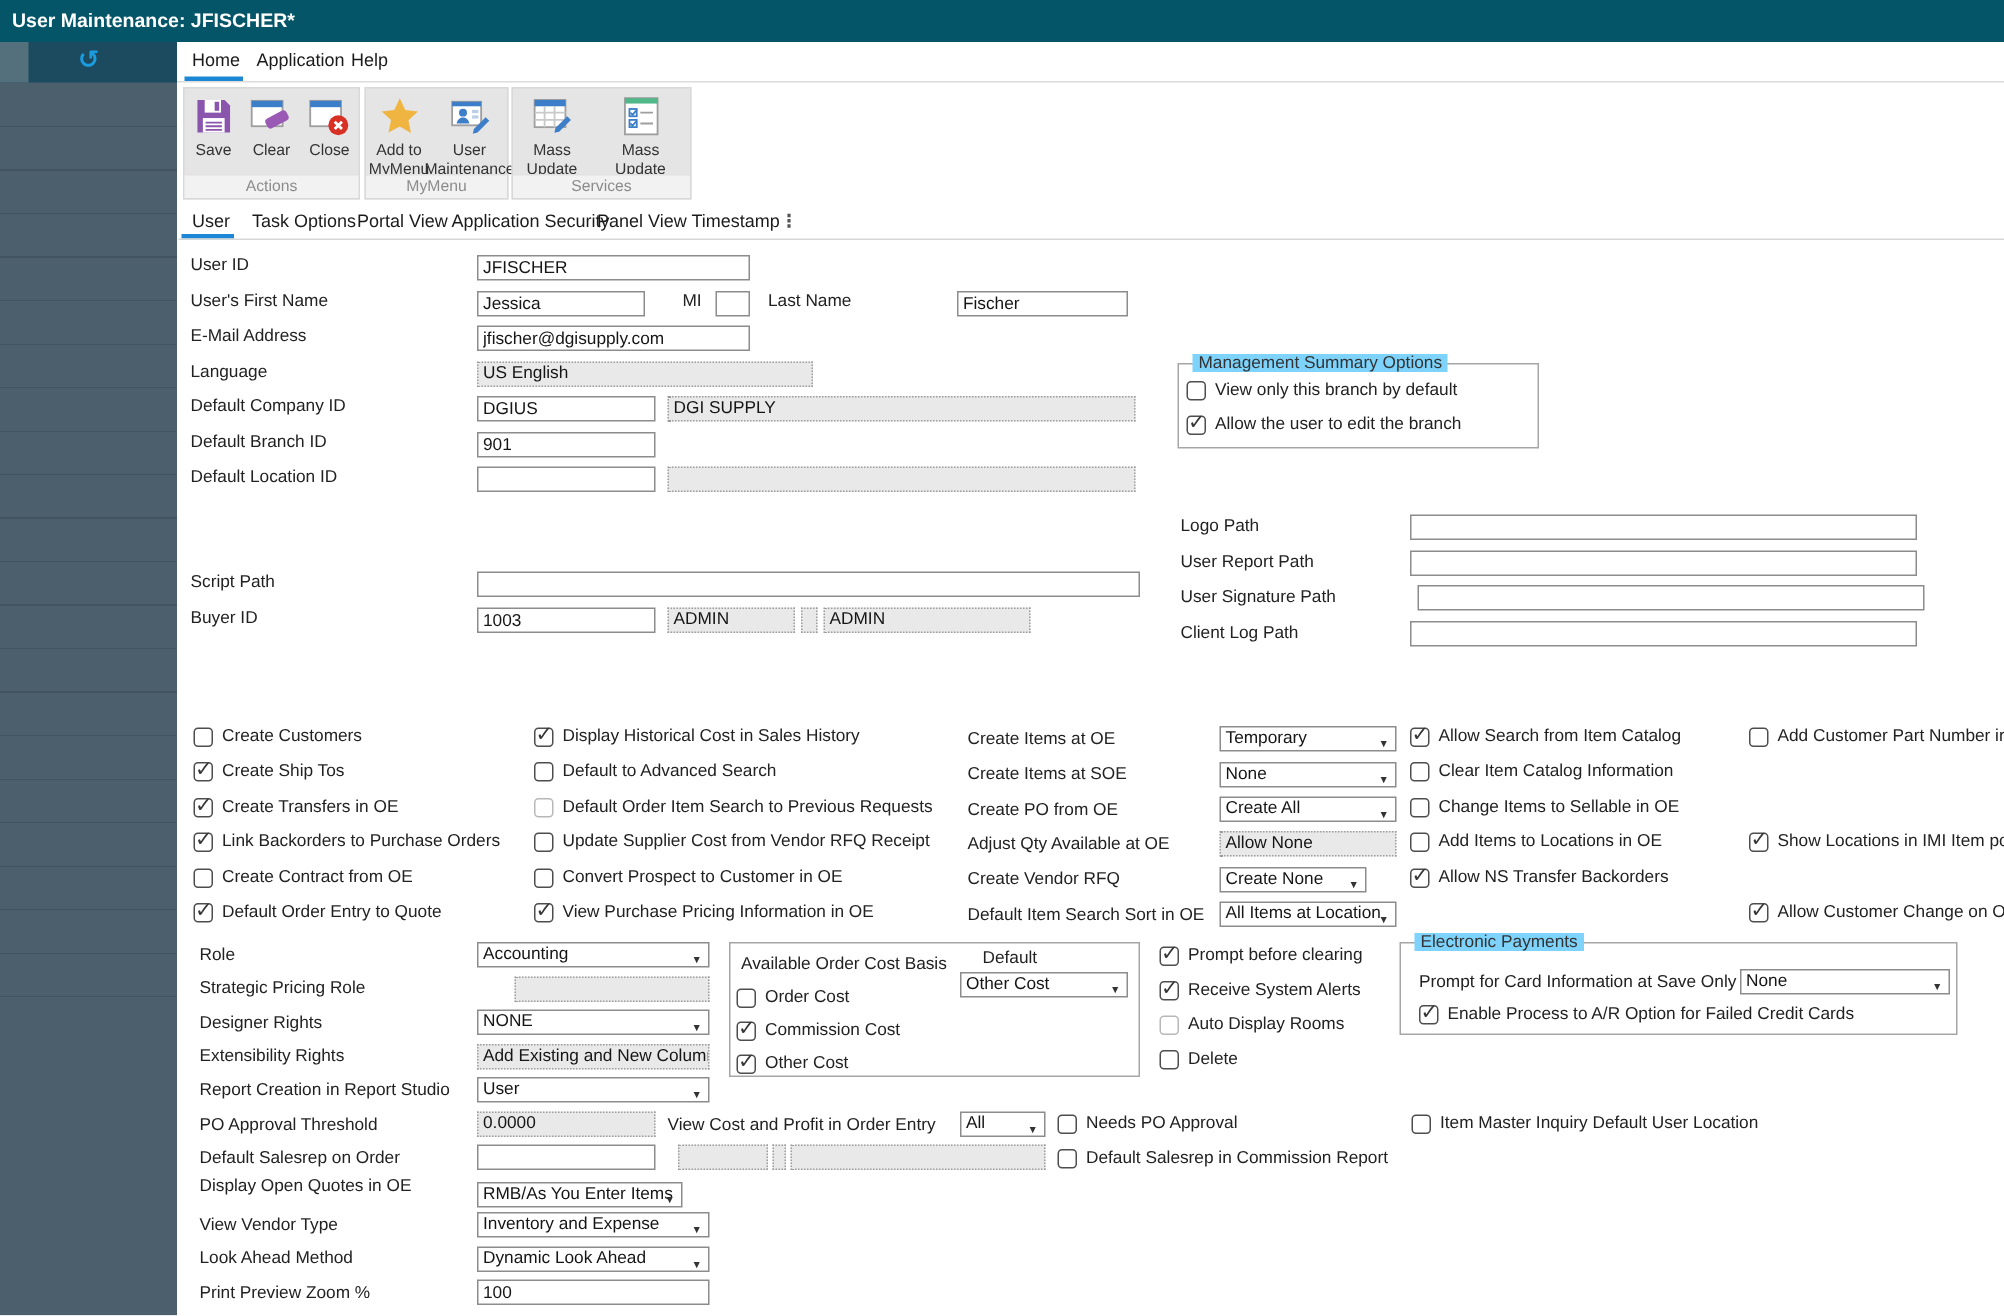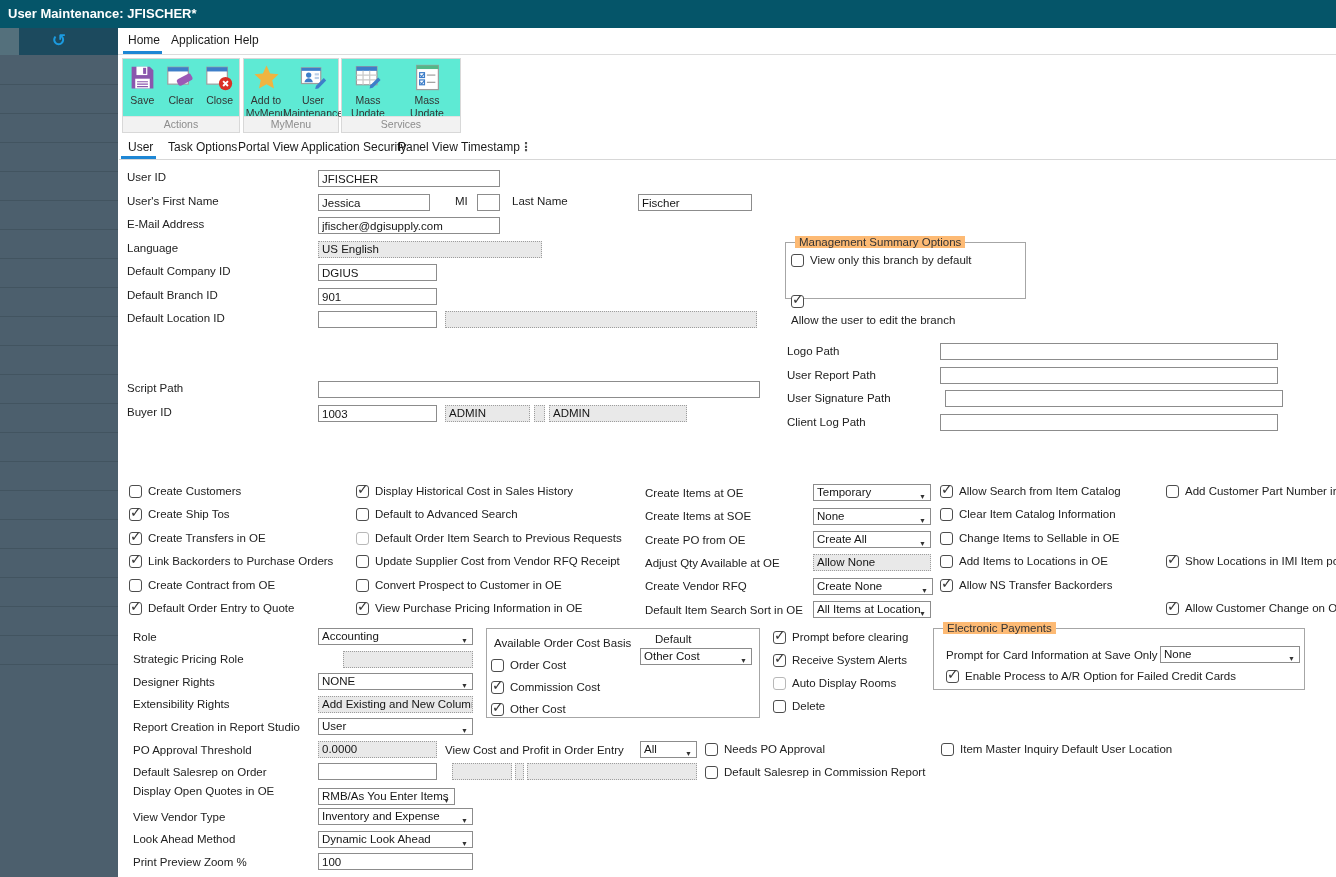--- a/index.html
+++ b/index.html
@@ -12,21 +12,21 @@
   .sidebar{position:absolute;left:0;top:28px;width:118px;height:849px;background:#4c5f6d;}
   .sidebar .topstrip{position:absolute;left:0;top:0;width:118px;height:27px;background:#1c4a5e;}
   .sidebar .topsq{position:absolute;left:0;top:0;width:19px;height:27px;background:#54707c;}
   .sidebar .refresh{position:absolute;left:52px;top:2px;font-size:17px;font-weight:bold;color:#1b9be0;}
   .sidebar .rows{position:absolute;left:0;top:28px;width:118px;height:620px;
      background:repeating-linear-gradient(to bottom,transparent 0 28px,#425460 28px 29px);}
   
   .rtab{position:absolute;top:33px;font-size:12px;color:#1b1b1b;}
   .rtab-underline{position:absolute;height:3px;background:#1e87d5;}
   .ribbon-hairline{position:absolute;left:118px;top:54px;width:1218px;height:1px;background:#dcdcdc;}
-  .rgroup{position:absolute;top:58px;height:75px;border:1px solid #d8d8d8;background:#5eead4;box-sizing:border-box;}
+  .rgroup{position:absolute;top:58px;height:75px;border:1px solid #d8d8d8;background:#e5e5e5;box-sizing:border-box;}
   .rgroup .rfoot{position:absolute;left:0;right:0;bottom:0;height:15px;background:#f2f2f2;border-top:1px solid #e2e2e2;
      text-align:center;font-size:10.5px;color:#8c8c8c;line-height:15px;}
   .rbody{position:absolute;left:0;right:0;top:2px;bottom:16px;display:flex;justify-content:space-around;align-items:flex-start;}
   .rbtn{display:flex;flex-direction:column;align-items:center;text-align:center;font-size:10.5px;color:#333;line-height:1.2;cursor:pointer;padding-top:2px;}
   .rbtn svg{width:29px;height:29px;margin-bottom:2px;}
   
   .ptab{position:absolute;top:140px;font-size:12px;color:#1b1b1b;}
   .ptab-underline{position:absolute;top:156px;height:3px;background:#1e87d5;}
   .ptab-hairline{position:absolute;left:119px;top:159px;width:1217px;height:1px;background:#d7d7d7;}
   
@@ -35,21 +35,21 @@
   .inp{position:absolute;height:17px;box-sizing:border-box;border:1px solid #8c8c8c;background:#fff;
        font-family:inherit;font-size:11.5px;color:#151515;padding:0 3px;line-height:15px;white-space:nowrap;overflow:hidden;}
   .ro{background:#e9e9e9;border:1px dotted #9d9d9d;}
   .dd{padding-right:15px;cursor:pointer;}
   .dd::after{content:"▼";position:absolute;right:4px;top:4px;font-size:7px;color:#333;}
   .cb{position:absolute;display:flex;align-items:flex-start;gap:6px;font-size:11.5px;color:#222;white-space:nowrap;cursor:pointer;}
   .cb .bx{width:11px;height:11px;border:1.5px solid #4d4d4d;border-radius:3px;background:#fff;position:relative;flex:none;margin-top:0px;}
   .cb .bx[data-checked="true"]::after{content:"✓";position:absolute;left:0px;top:-5px;font-size:14px;font-weight:bold;color:#363636;}
   .cb.dis .bx{border-color:#b8b8b8;}
   .grp{position:absolute;border:1px solid #a6a6a6;background:#fff;box-sizing:border-box;}
-  .grp-legend{position:absolute;background:#fdba74;padding:0 4px;font-size:11.5px;color:#333;white-space:nowrap;}
+  .grp-legend{position:absolute;background:#7dd3fc;padding:0 4px;font-size:11.5px;color:#333;white-space:nowrap;}
   .boxplain{position:absolute;border:1px solid #a6a6a6;box-sizing:border-box;}
 </style>
 </head>
 <body>
 
 <div id="app">
 
   <div class="titlebar">
     <span class="t">User Maintenance: JFISCHER*</span>
   </div>
@@ -173,20 +173,21 @@
   <input class="inp" style="left: 638px; top: 194px; width: 114px;" value="Fischer">
 
   <span class="lbl lbl-u" style="left:127px;top:218px;">E-Mail Address</span>
   <input class="inp" style="left: 318px; top: 217px; width: 182px;" value="jfischer@dgisupply.com">
 
   <span class="lbl" style="left:127px;top:242px;">Language</span>
   <span class="inp ro" style="left:318px;top:241px;width:224px;">US English</span>
 
   <span class="lbl lbl-u" style="left:127px;top:265px;">Default Company ID</span>
   <input class="inp" style="left: 318px; top: 264px; width: 119px;" value="DGIUS">
+  <span class="inp ro" style="left:445px;top:264px;width:312px;">DGI SUPPLY</span>
 
   <span class="lbl lbl-u" style="left:127px;top:289px;">Default Branch ID</span>
   <input class="inp" style="left: 318px; top: 288px; width: 119px;" value="901">
 
   <span class="lbl lbl-u" style="left:127px;top:312px;">Default Location ID</span>
   <input class="inp" style="left: 318px; top: 311px; width: 119px;" value="">
   <span class="inp ro" style="left:445px;top:311px;width:312px;"></span>
 
   <span class="lbl lbl-u" style="left:127px;top:382px;">Script Path</span>
   <input class="inp" style="left: 318px; top: 381px; width: 442px;" value="">
@@ -196,21 +197,21 @@
   <span class="inp ro" style="left:445px;top:405px;width:85px;">ADMIN</span>
   <span class="inp ro" style="left:534px;top:405px;width:11px;"></span>
   <span class="inp ro" style="left:549px;top:405px;width:138px;">ADMIN</span>
 
   <div class="grp" style="left:785px;top:242px;width:241px;height:57px;"></div>
   <span class="grp-legend" style="left:795px;top:236px;">Management Summary Options</span>
   <span class="cb" style="left:791px;top:254px;">
     <span class="bx" data-checked="false"></span>
     <span>View only this branch by default</span>
   </span>
-  <span class="cb" style="left:791px;top:295px;flex-direction:column;">
+  <span class="cb" style="left:791px;top:277px;">
     <span class="bx" data-checked="true"></span>
     <span>Allow the user to edit the branch</span>
   </span>
 
   <span class="lbl lbl-u" style="left:787px;top:345px;">Logo Path</span>
   <input class="inp" style="left: 940px; top: 343px; width: 338px;" value="">
   <span class="lbl lbl-u" style="left:787px;top:369px;">User Report Path</span>
   <input class="inp" style="left: 940px; top: 367px; width: 338px;" value="">
   <span class="lbl lbl-u" style="left:787px;top:392px;">User Signature Path</span>
   <input class="inp" style="left: 945px; top: 390px; width: 338px;" value="">
@@ -269,21 +270,21 @@
 
   <span class="lbl" style="left:645px;top:487px;">Create Items at OE</span>
   <span class="inp dd" style="left:813px;top:484px;width:118px;">Temporary</span>
   <span class="lbl" style="left:645px;top:510px;">Create Items at SOE</span>
   <span class="inp dd" style="left:813px;top:508px;width:118px;">None</span>
   <span class="lbl" style="left:645px;top:534px;">Create PO from OE</span>
   <span class="inp dd" style="left:813px;top:531px;width:118px;">Create All</span>
   <span class="lbl" style="left:645px;top:557px;">Adjust Qty Available at OE</span>
   <span class="inp ro" style="left:813px;top:554px;width:118px;">Allow None</span>
   <span class="lbl" style="left:645px;top:580px;">Create Vendor RFQ</span>
-  <span class="inp dd" style="left:813px;top:578px;width:120px;">Create None</span>
+  <span class="inp dd" style="left:813px;top:578px;width:98px;">Create None</span>
   <span class="lbl" style="left:645px;top:604px;">Default Item Search Sort in OE</span>
   <span class="inp dd" style="left:813px;top:601px;width:118px;">All Items at Location</span>
 
   <span class="cb" style="left:940px;top:485px;">
       <span class="bx" data-checked="true"></span>
       <span>Allow Search from Item Catalog</span>
     </span>
   <span class="cb" style="left:940px;top:508px;">
       <span class="bx" data-checked="false"></span>
       <span>Clear Item Catalog Information</span>

